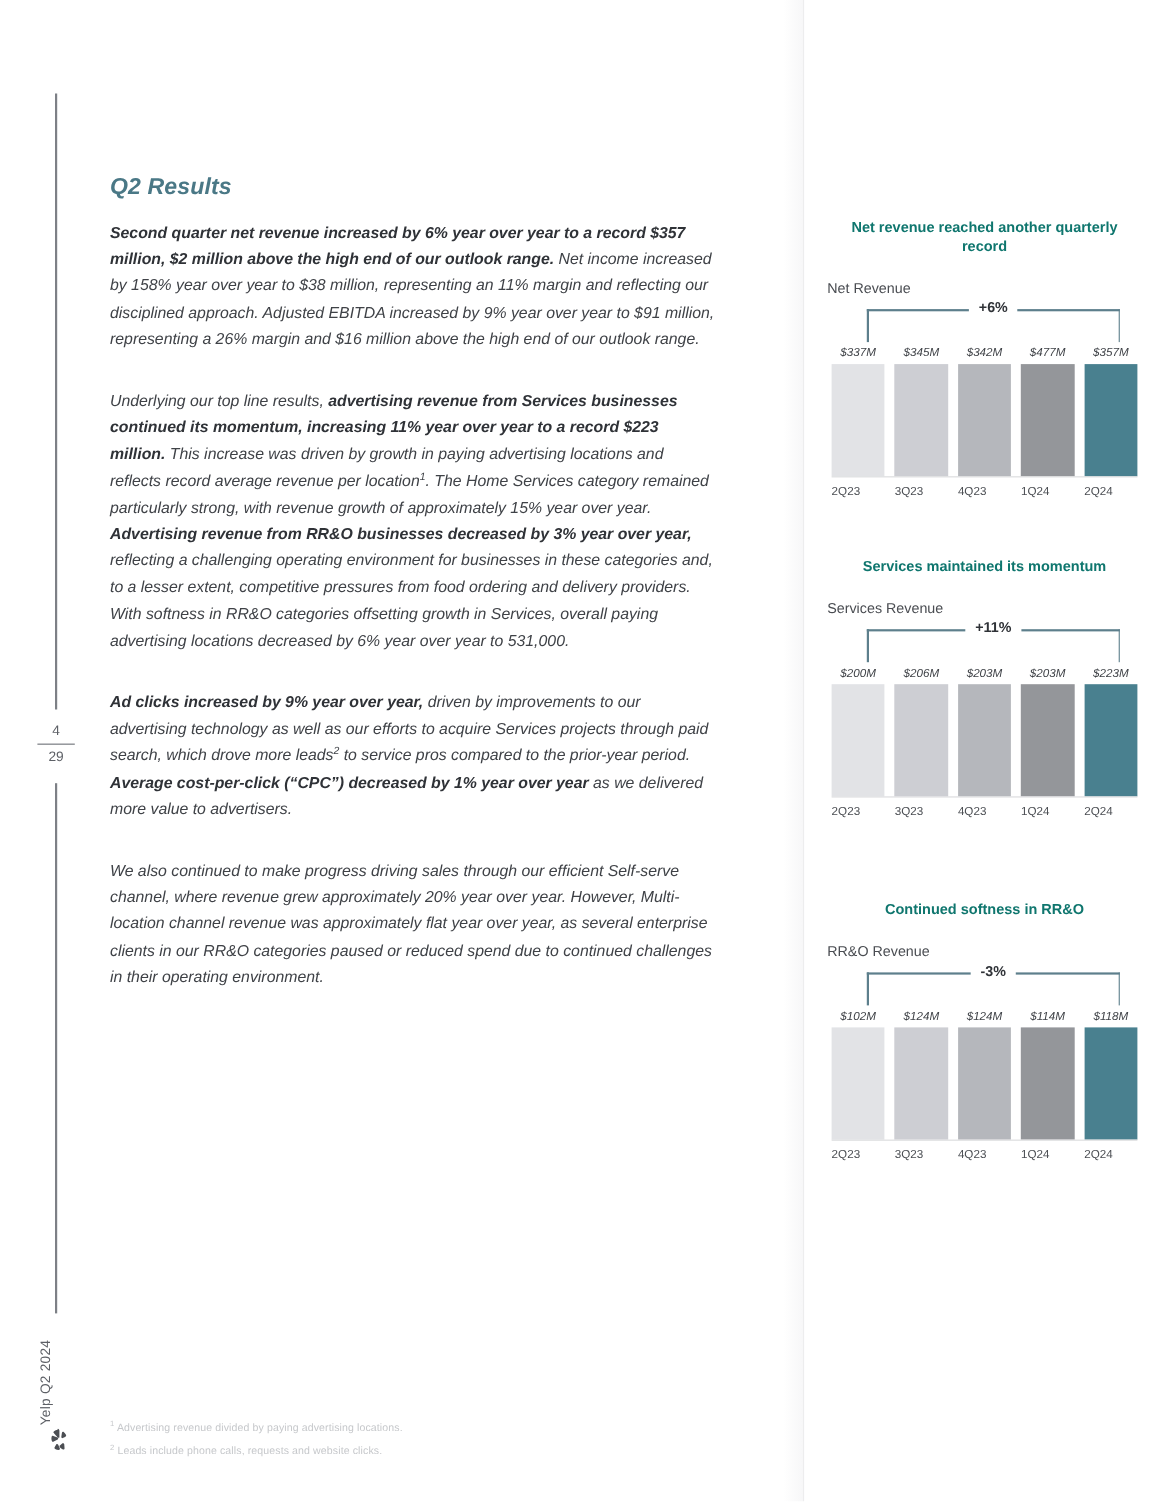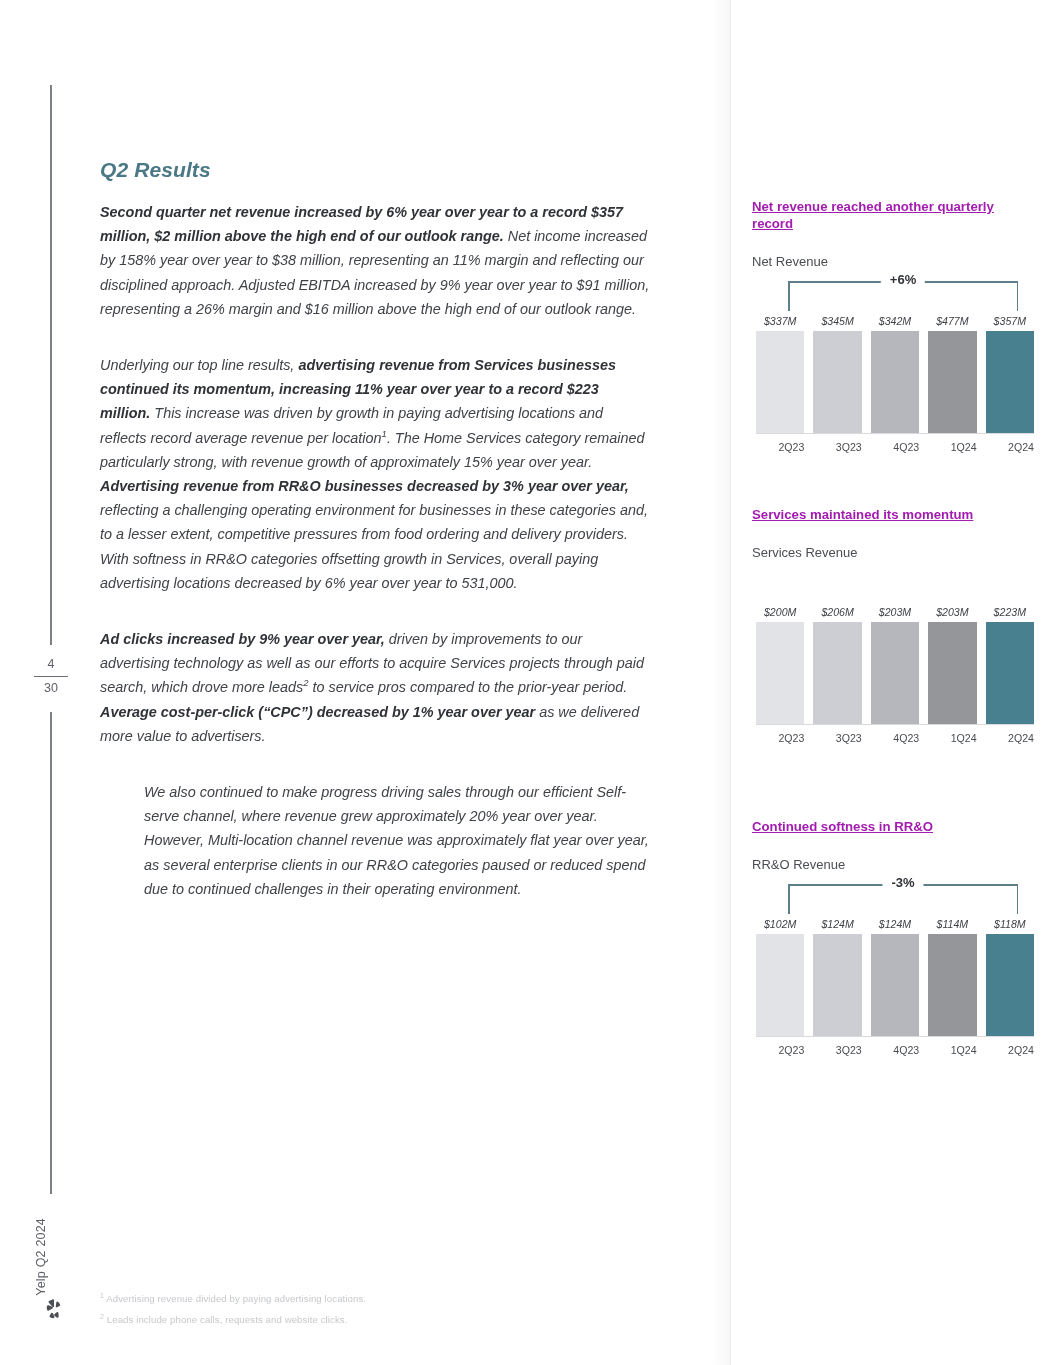--- a/index.html
+++ b/index.html
@@ -54,21 +54,21 @@
     position:absolute;left:100px;top:158px;width:552px;font-style:italic;
   }
   h1.section-title{
     font-size:21px;font-weight:bold;color:#4a7886;
     margin:0 0 18px 0;letter-spacing:.1px;
   }
   p.para{
     font-size:14.4px;line-height:24.2px;color:#3f4247;
     margin:0 0 32px 0;text-align:left;
   }
-  p.para:last-child{margin-bottom:0;margin-left:44px;}
+  p.para:last-child{margin-bottom:0;}
   p.para b{font-weight:bold;color:#2f3237;}
   sup{font-size:9.5px;vertical-align:super;line-height:0;}
 
   
   .footnotes{
     position:absolute;left:100px;top:1292px;width:520px;
   }
   .footnote{
     font-size:9.6px;color:#c6c8cb;line-height:1.55;margin-bottom:6px;
     letter-spacing:.1px;
@@ -77,22 +77,22 @@
 
   
   .chart{
     position:absolute;left:752px;width:286px;
   }
   .chart.c1{top:198px;}
   .chart.c2{top:506px;}
   .chart.c3{top:818px;}
 
   .chart-title{
-    font-size:13.2px;font-weight:bold;color:#a21caf;
-    text-align:left;line-height:17px;margin:0 0 22px 0;text-decoration:underline;
+    font-size:13.2px;font-weight:bold;color:#0f766e;
+    text-align:center;line-height:17px;margin:0 0 22px 0;
   }
   .chart-sub{
     font-size:13px;color:#4a4d52;text-align:left;margin:0 0 12px 0;
   }
 
   .plot{
     position:relative;height:172px;margin:0 4px;
   }
   
   .bracket{
@@ -126,38 +126,38 @@
   }
   .bar{width:100%;}
   .axis{
     position:absolute;left:0;right:0;bottom:19px;height:1.5px;background:#d9dadc;
   }
   .xlabels{
     position:absolute;left:0;right:0;bottom:0;
     display:flex;justify-content:space-between;
   }
   .xlabel{
-    width:17.4%;text-align:right;font-size:10.6px;color:#4a4d52;
+    width:17.4%;text-align:left;font-size:10.6px;color:#4a4d52;
   }
 </style>
 </head>
 <body>
 
 <div class="page">
 
   <div class="col-divider-soft"></div>
   <div class="col-divider"></div>
 
   <div class="rail-line top"></div>
   <div class="rail-line bottom"></div>
 
   <div class="page-num">
     <span class="num">4</span>
     <span class="frac-bar"></span>
-    <span class="num">30</span>
+    <span class="num">29</span>
   </div>
 
   <div class="vert-label">Yelp Q2 2024</div>
 
   <div class="yelp-burst">
     <svg viewBox="0 0 24 24" width="22" height="22" aria-hidden="true">
       <g fill="#4b4e53">
         <path d="M11.6 2.1c.9.2 1.5.9 1.5 1.8v6.2c0 .9-1.1 1.3-1.7.6L7.5 6.3c-.5-.6-.4-1.5.3-1.9 1-.7 2.2-1.2 3.4-1.4z"></path>
         <path d="M5.3 10.1c.2-.8 1-1.3 1.8-1l4.2 1.6c.8.3.9 1.5.1 1.9l-3.9 2.2c-.7.4-1.6.1-1.9-.7-.5-1.3-.6-2.7-.3-4z"></path>
         <path d="M9.9 17.6c.5-.7 1.6-.6 2 .2l1.6 3.6c.3.8-.2 1.7-1 1.7-1.3 0-2.6-.4-3.7-1.1-.7-.4-.8-1.3-.3-1.9l1.4-2.5z"></path>
@@ -238,20 +238,26 @@
           <div class="xlabel">1Q24</div>
           <div class="xlabel">2Q24</div>
         </div>
     </div>
   </div>
 
   <div class="chart c2">
     <div class="chart-title">Services maintained its momentum</div>
     <div class="chart-sub">Services Revenue</div>
     <div class="plot">
+      <div class="bracket">
+        <div class="bar-line"></div>
+        <div class="tick l"></div>
+        <div class="tick r"></div>
+        <div class="pct">+11%</div>
+      </div>
       <div class="bars">
           <div class="barwrap">
             <div class="barval">$200M</div>
             <div class="bar" style="height: 105.8px; background: rgb(226, 227, 230);"></div>
           </div>
           <div class="barwrap">
             <div class="barval">$206M</div>
             <div class="bar" style="height: 109px; background: rgb(205, 206, 211);"></div>
           </div>
           <div class="barwrap">

